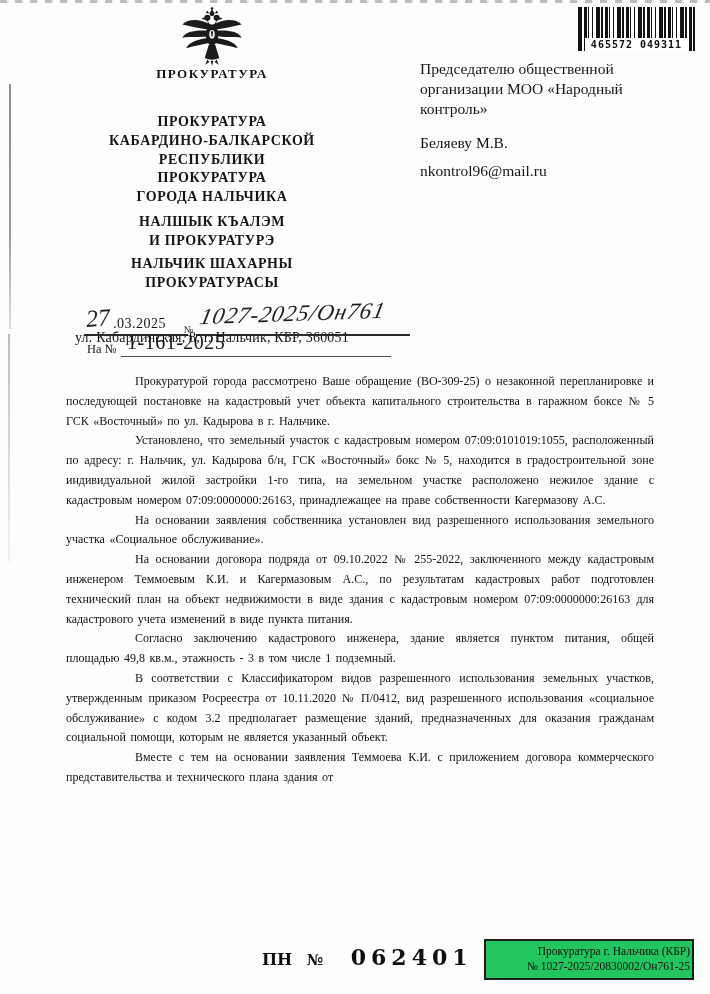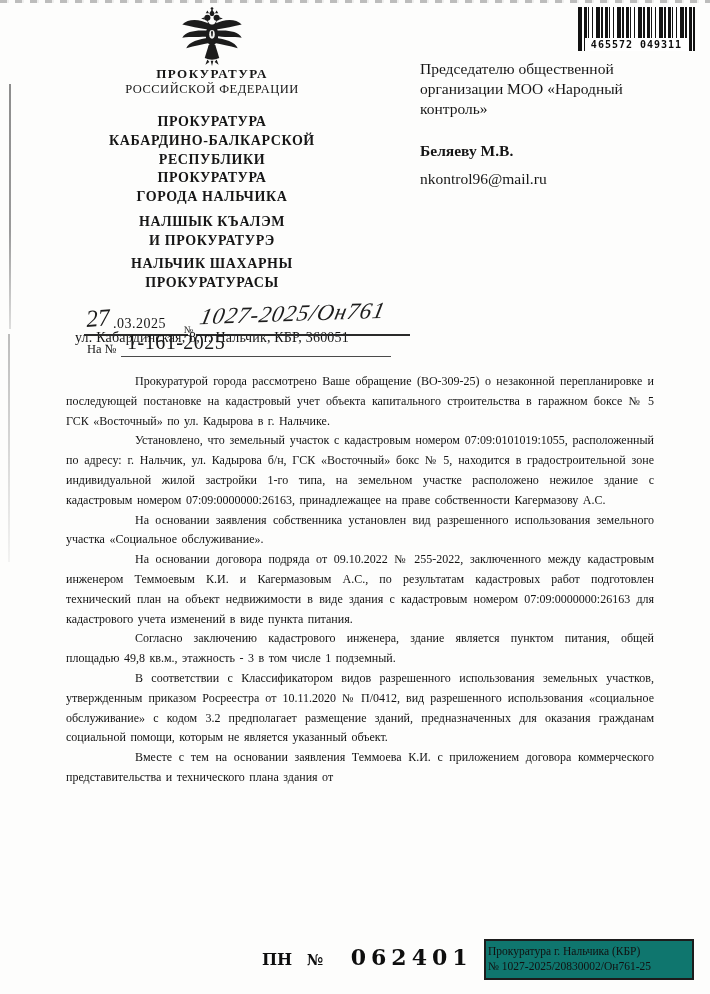--- a/index.html
+++ b/index.html
@@ -59,21 +59,21 @@
   .barcode-digits {
     position: absolute; left: 5px; right: 5px; bottom: 0; height: 13px;
     background: #fff; text-align: center;
     font-family: "DejaVu Sans Mono", monospace;
     font-weight: bold; font-size: 10px; line-height: 13px; letter-spacing: 1px;
     color: #0d0d0d;
   }
 
   
   .addressee { position: absolute; left: 420px; top: 59px; width: 242px; font-size: 15.5px; line-height: 20px; }
-  .addressee .name  { margin-top: 22px; font-weight: bold; }
+  .addressee .name  { margin-top: 14px; }
   .addressee .email { margin-top: 8px; }
 
   
   .hand { font-style: italic; color: #1d1d1d; }
   .ref-day { position: absolute; left: 86px; top: 305px; font-size: 24px; transform: rotate(-5deg); }
   .ref-date-printed { position: absolute; left: 113px; top: 316px; font-size: 14px; letter-spacing: .5px; }
   .ref-no-label { position: absolute; left: 184px; top: 324px; font-size: 10px; }
   .ref-number { position: absolute; left: 201px; top: 301px; font-size: 23px; letter-spacing: 1px; transform: skewX(-14deg) rotate(-2deg); white-space: nowrap; }
   .ref-underline-date { position: absolute; left: 84px; top: 313px; width: 104px; height: 21px; border-bottom: 2px solid #2a2a2a; }
   .ref-underline-num  { position: absolute; left: 196px; top: 313px; width: 214px; height: 21px; border-bottom: 2px solid #2a2a2a; }
@@ -91,22 +91,22 @@
 
   
   .frank { position: absolute; left: 262px; top: 944px; font-family: "DejaVu Serif", serif; font-weight: bold; color: #0e0e0e; white-space: nowrap; }
   .frank .pn  { font-size: 16px; }
   .frank .no  { font-size: 15px; margin-left: 9px; }
   .frank .num { font-size: 22px; letter-spacing: 5px; margin-left: 22px; }
   .frank .sym { font-size: 20px; margin-left: 22px; }
 
   .stamp-box {
     position: absolute; left: 484px; top: 939px; width: 202px;
-    border: 2px solid #1c1c1c; background: #0f766e;
-    text-align: left; padding: 3px 2px 4px 2px;
+    border: 2px solid #1c1c1c; background: #22c55e;
+    text-align: right; padding: 3px 2px 4px 2px;
     font-size: 11.5px; line-height: 15px; color: #111;
   }
 </style>
 </head>
 <body>
 
 <div class="page">
 
   <div class="noise-hline"></div>
   <div class="noise-vline-1"></div>
@@ -141,21 +141,20 @@
       <path d="M43 80 L40 88 L46 84 Z"></path>
       <path d="M57 80 L60 88 L54 84 Z"></path>
       <path d="M48 82 L50 90 L52 82 Z"></path>
     </g>
 
     <ellipse cx="50" cy="42" rx="4.2" ry="6.5" fill="#f5f5f2"></ellipse>
     <path d="M48.5 38 L50 36 L51.5 38 L51 44 L50 46 L49 44 Z" fill="#1c1c1c"></path>
   </svg>
 
   <div class="lh lh-parent1">ПРОКУРАТУРА</div>
-  <div class="lh lh-parent2">РОССИЙСКОЙ ФЕДЕРАЦИИ</div>
   <div class="lh lh-org lh-republic">ПРОКУРАТУРА
 КАБАРДИНО-БАЛКАРСКОЙ
 РЕСПУБЛИКИ</div>
   <div class="lh lh-org lh-city">ПРОКУРАТУРА
 ГОРОДА НАЛЬЧИКА</div>
   <div class="lh lh-org lh-balkar">НАЛЬЧИК ШАХАРНЫ
 ПРОКУРАТУРАСЫ</div>
   <div class="lh lh-org lh-kabardian">НАЛШЫК КЪАЛЭМ
 И ПРОКУРАТУРЭ</div>
   <div class="lh lh-address">ул. Кабардинская, 8, г. Нальчик, КБР, 360051</div>

